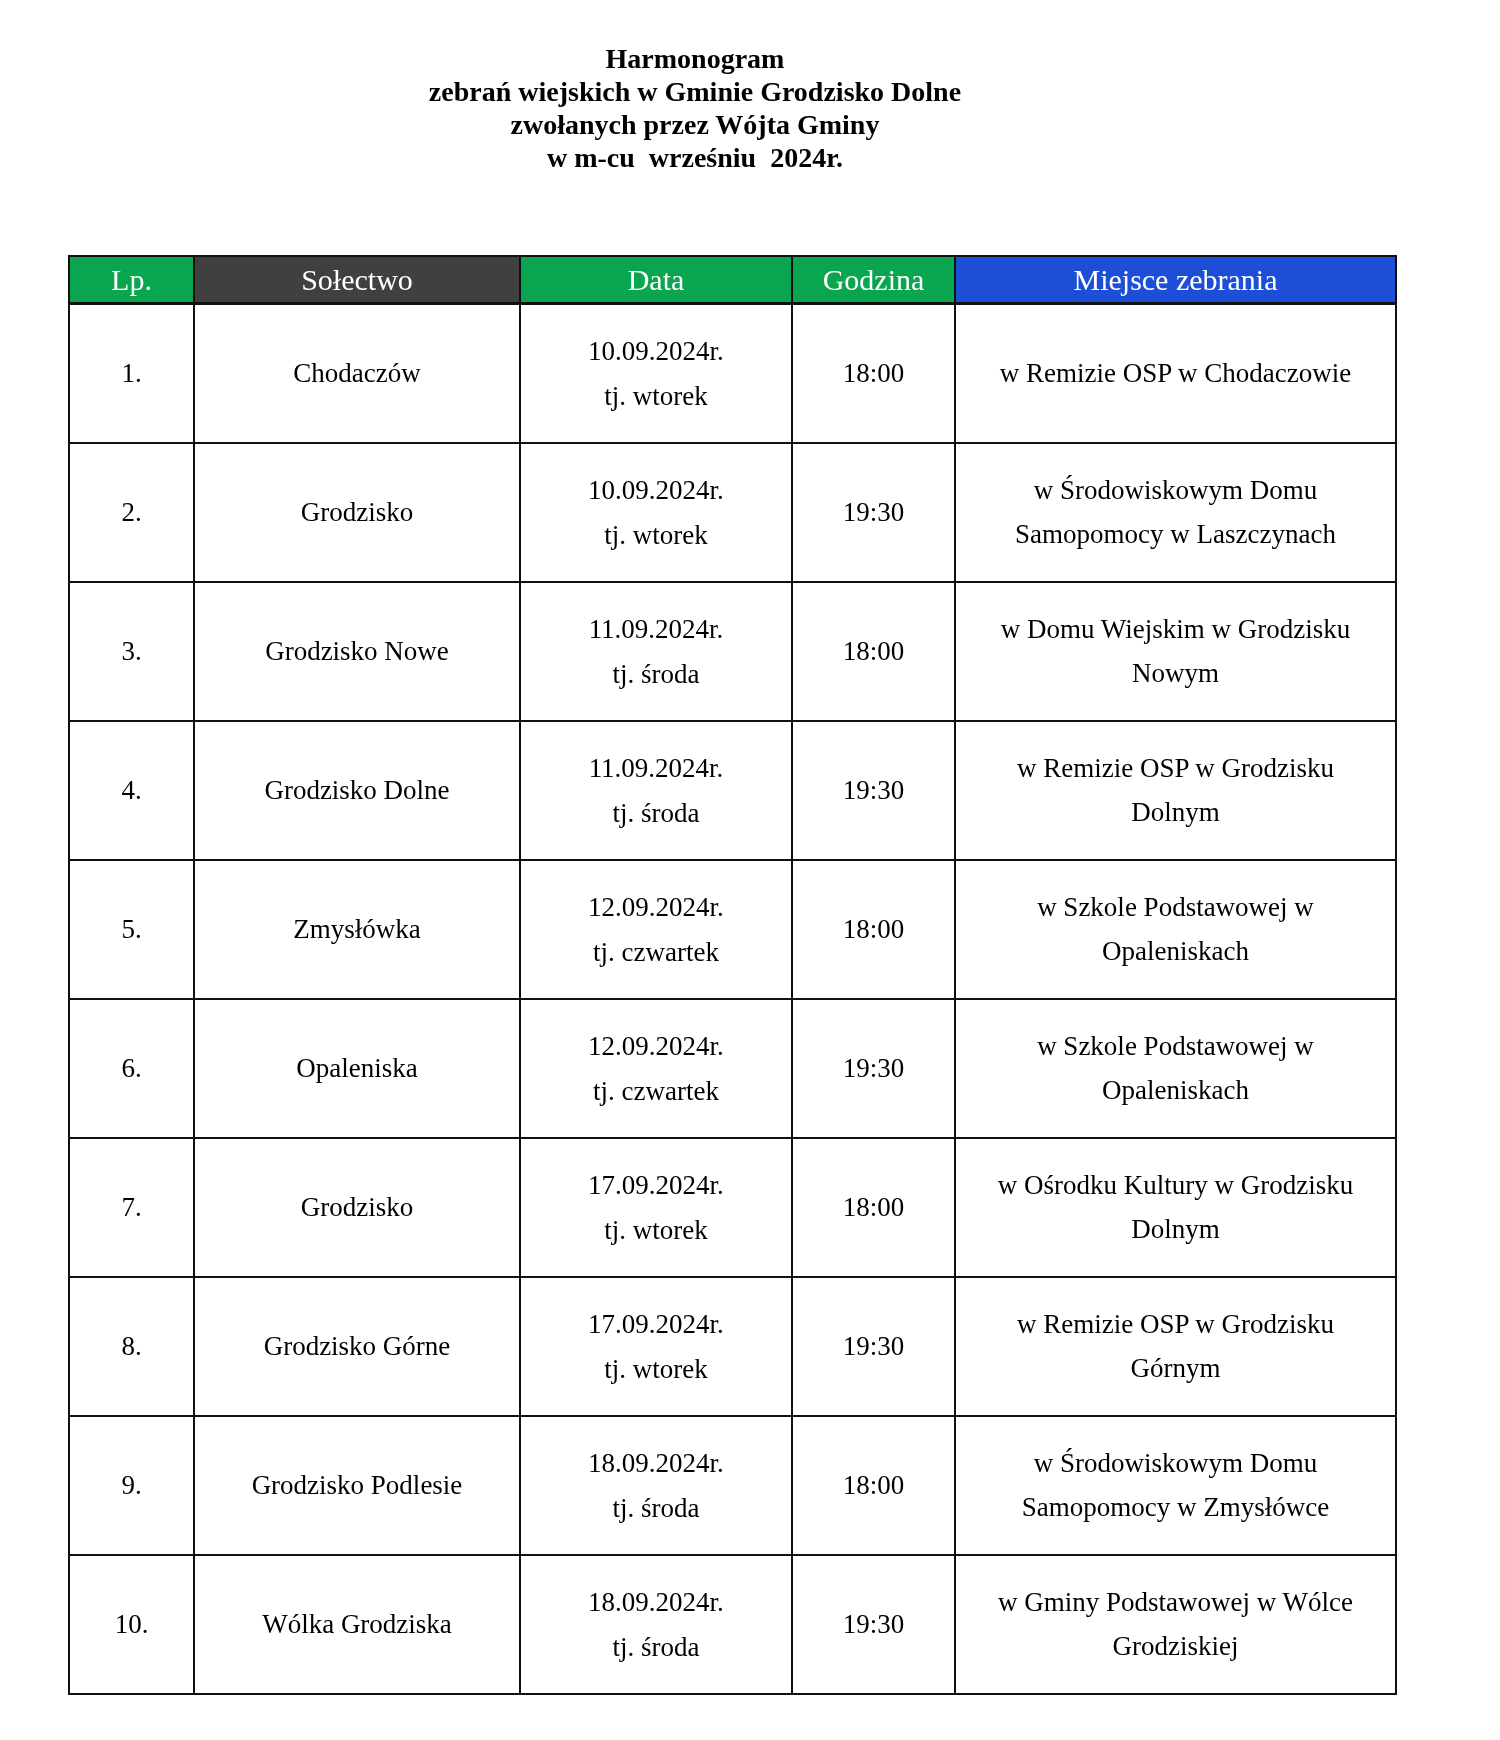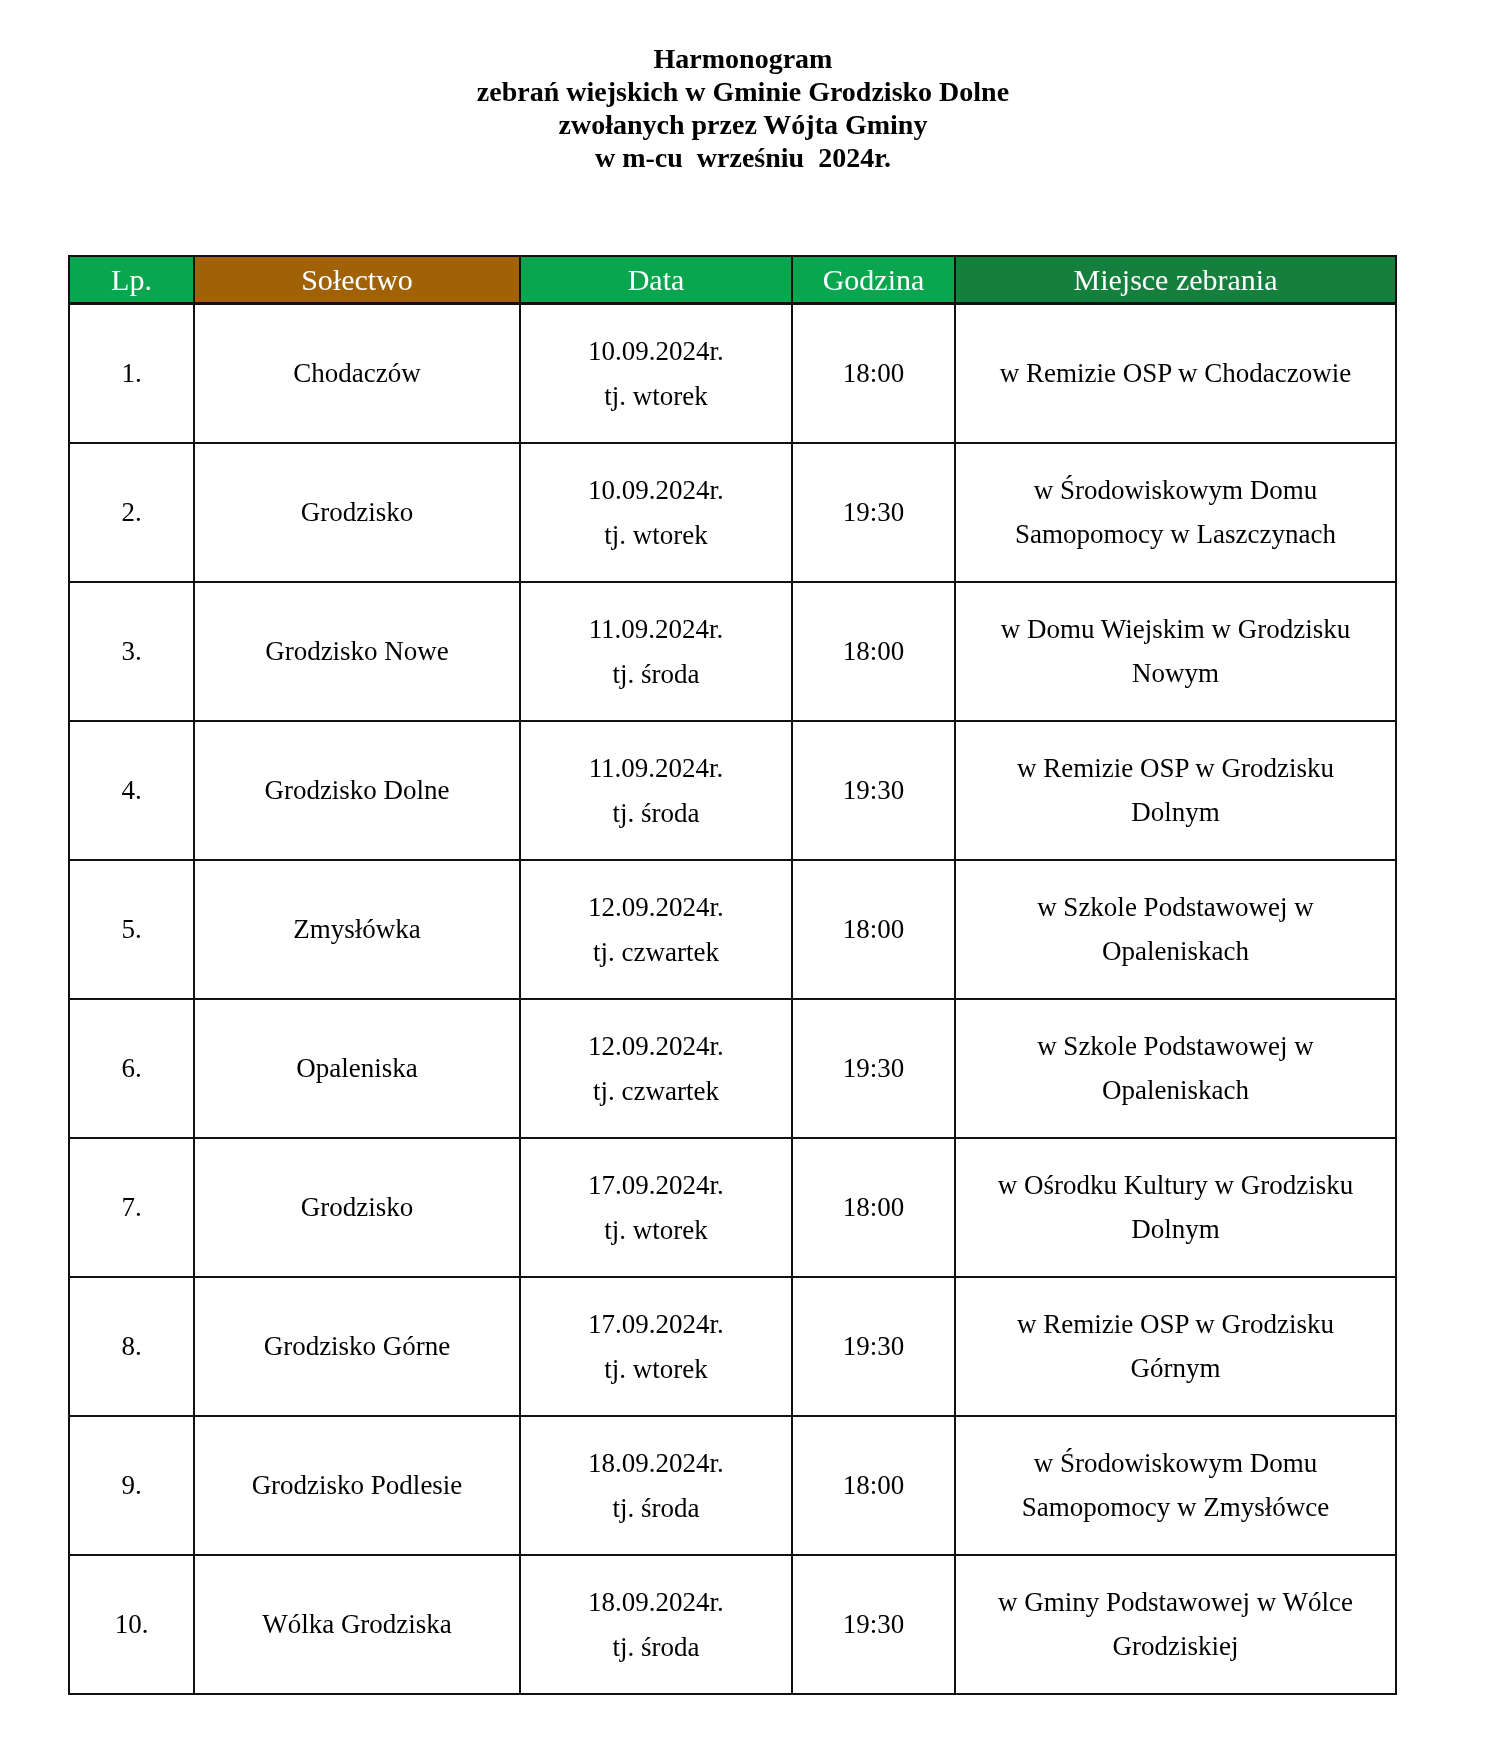--- a/index.html
+++ b/index.html
@@ -16,21 +16,20 @@
   }
   .title-block {
     position: absolute;
     top: 42px;
     left: 0;
     width: 1390px;
     text-align: center;
     font-weight: bold;
     font-size: 28px;
     line-height: 33px;
-    margin-left: 48px;
   }
   .title-line {
     white-space: pre-wrap;
   }
   table.schedule {
     position: absolute;
     left: 68px;
     top: 255px;
     width: 1327px;
     border-collapse: collapse;
@@ -79,24 +78,24 @@
   <colgroup>
     <col style="width:125px">
     <col style="width:326px">
     <col style="width:272px">
     <col style="width:163px">
     <col style="width:441px">
   </colgroup>
   <thead>
     <tr>
       <th style="background-color: rgb(10, 166, 79);">Lp.</th>
-      <th style="background-color: #a16207;">Sołectwo</th>
+      <th style="background-color: #404040;">Sołectwo</th>
       <th style="background-color: rgb(10, 166, 79);">Data</th>
       <th style="background-color: rgb(10, 166, 79);">Godzina</th>
-      <th style="background-color: #15803d; margin-left: 44px;">Miejsce zebrania</th>
+      <th style="background-color: #1d4ed8; margin-left: 44px;">Miejsce zebrania</th>
     </tr>
   </thead>
   <tbody>
     <tr>
       <td>1.</td>
       <td>Chodaczów</td>
       <td>
         <div class="date-line">10.09.2024r.</div>
         <div class="day-line">tj. wtorek</div>
       </td>

